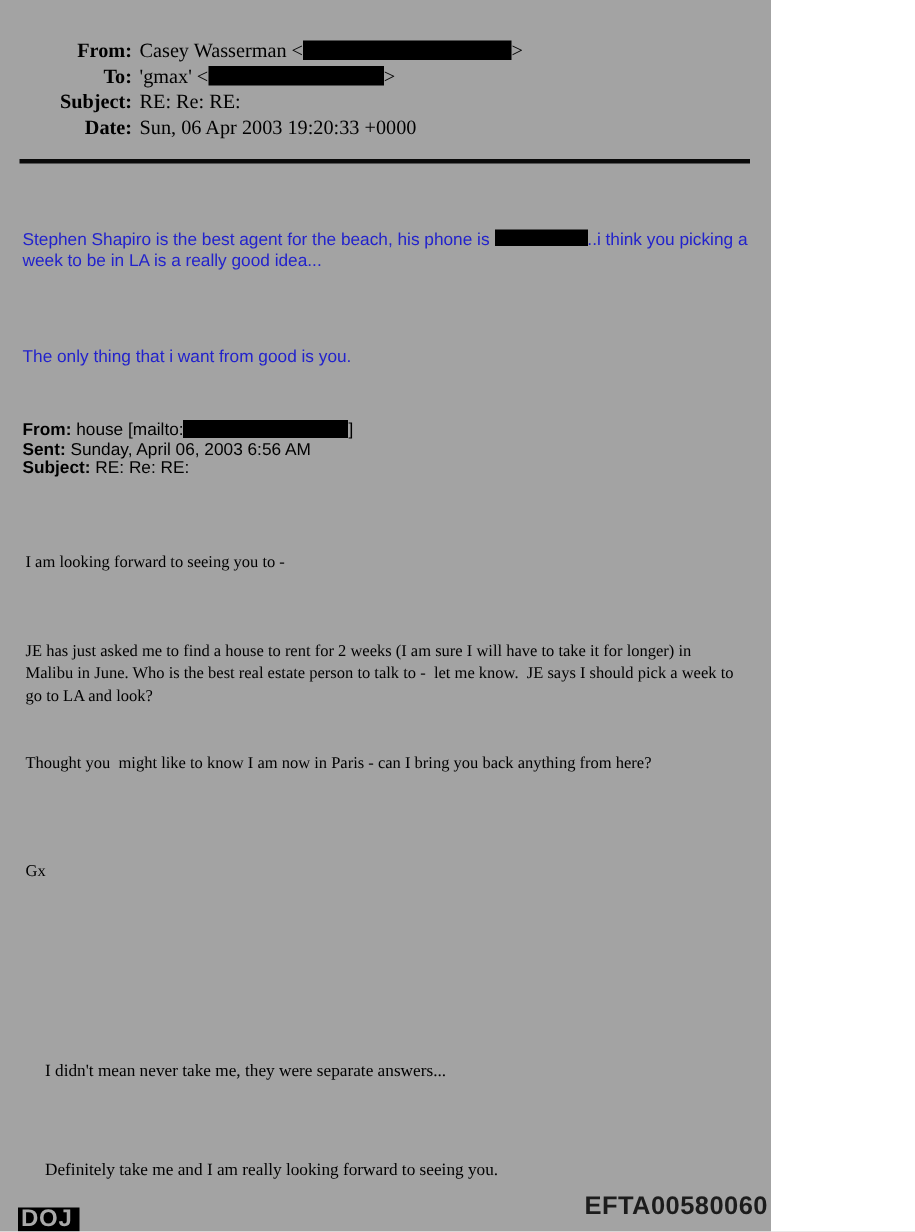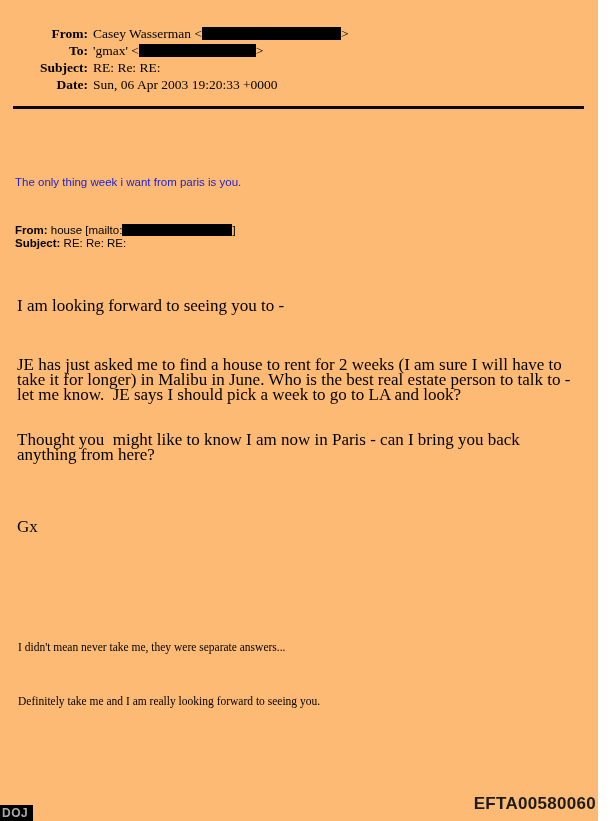--- a/index.html
+++ b/index.html
@@ -1,21 +1,21 @@
 <!DOCTYPE html>
 <html><head>
 <meta charset="utf-8">
 <style>
   * { margin: 0; padding: 0; box-sizing: border-box; }
   html, body { background: #ffffff; }
   .page {
     position: relative;
-    width: 598px;
+    width: 514px;
     height: 821px;
-    background: #fdba74;
+    background: #a3a3a3;
     color: #000000;
     font-family: "Liberation Serif", serif;
     overflow: hidden;
   }
 
   
   .hdr { padding-top: 25px; }
   .hdr-row { display: flex; line-height: 17px; font-size: 13.5px; }
   .hdr-label { flex: 0 0 88px; width: 88px; text-align: right; font-weight: bold; }
   .hdr-value { padding-left: 5px; white-space: pre-wrap; }
@@ -45,49 +45,49 @@
     margin: 7px 12px 0 15px;
     font-family: "Liberation Sans", sans-serif;
     font-size: 11.5px;
     line-height: 12.5px;
     color: #000;
   }
 
   
   .body-block {
     margin: 19px 20px 0 17px;
-    font-size: 17px;
+    font-size: 11px;
     line-height: 15px;
     white-space: pre-wrap;
     font-family: Liberation Serif, serif;
   }
   .body-block p { margin: 0; }
   .body-block .sp1 { margin-top: 14px; }
   .body-block .sp2 { margin-top: 0; }
   .body-block .sp3 { margin-top: 27px; }
 
   
   .older {
     margin: 51px 20px 0 18px;
     font-size: 11.5px;
     line-height: 13px;
     white-space: pre-wrap;
   }
-  .older p { margin: 0; }
+  .older p { margin: 12px; }
   .older .sp-2l { margin-top: 15px; }
 
   
   .doj-badge {
     position: absolute;
-    left: 0; bottom: 0;
+    left: 12px; bottom: 0;
     background: #000000;
     color: #a9a9a9;
     font-family: "Liberation Sans", sans-serif;
     font-weight: bold;
-    font-size: 12px;
+    font-size: 16px;
     line-height: 14px;
     padding: 1px 5px 1px 2px;
     letter-spacing: 0.5px;
   }
   .bates {
     position: absolute;
     right: 2px; bottom: 7px;
     font-family: "Liberation Sans", sans-serif;
     font-weight: bold;
     font-size: 17px;
@@ -115,25 +115,27 @@
     </div>
     <div class="hdr-row">
       <span class="hdr-label">Date:</span>
       <span class="hdr-value">Sun, 06 Apr 2003 19:20:33 +0000</span>
     </div>
   </div>
 
   <div class="divider"></div>
 
   <div class="reply" style="color:#2222cc">
-    <p class="gap">The only thing week i want from paris is you.</p>
+    <p><span>Stephen Shapiro is the best agent for the beach, his phone is </span><span class="redact redact-inline-sm"></span><span>..i think you picking a week to be in LA is a really good idea...</span></p>
+    <p class="gap">The only thing that i want from good is you.</p>
   </div>
 
   <div class="quoted1">
     <div><b>From:</b> <span>house [mailto:</span><span class="redact redact-q1-from"></span><span>]</span></div>
+    <div><b>Sent:</b> <span>Sunday, April 06, 2003 6:56 AM</span></div>
     <div><b>Subject:</b> <span>RE: Re: RE:</span></div>
   </div>
 
   <div class="body-block">
     <p>I am looking forward to seeing you to -</p>
     <p class="sp1">JE has just asked me to find a house to rent for 2 weeks (I am sure I will have to take it for longer) in Malibu in June. Who is the best real estate person to talk to -  let me know.  JE says I should pick a week to go to LA and look?</p>
     <p class="sp2">Thought you  might like to know I am now in Paris - can I bring you back anything from here?</p>
     <p class="sp3">Gx</p>
   </div>
 

